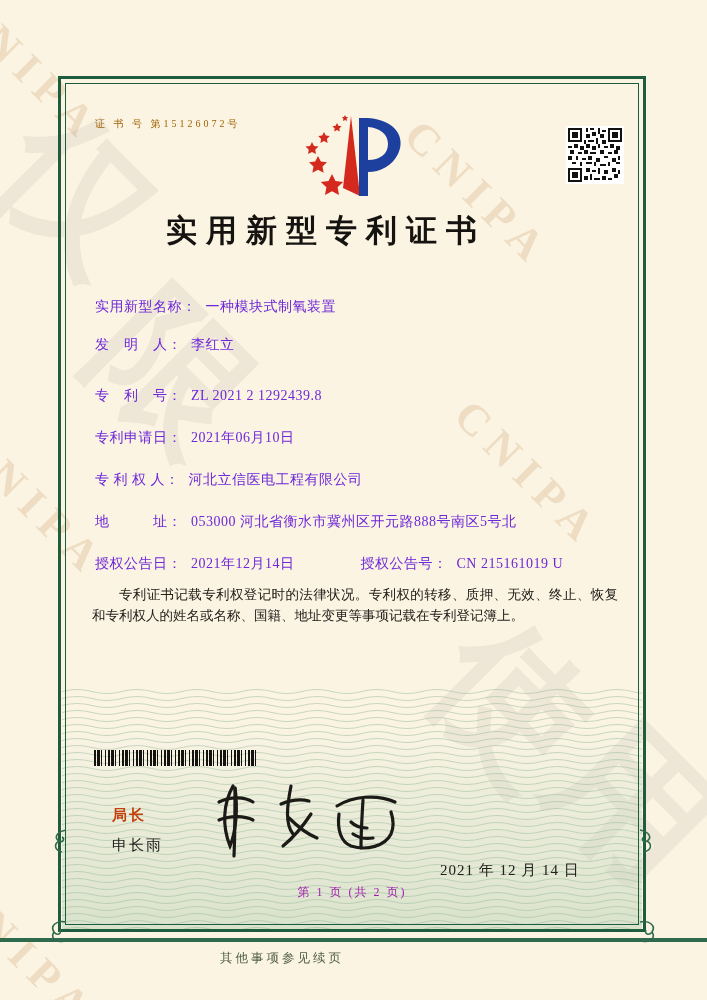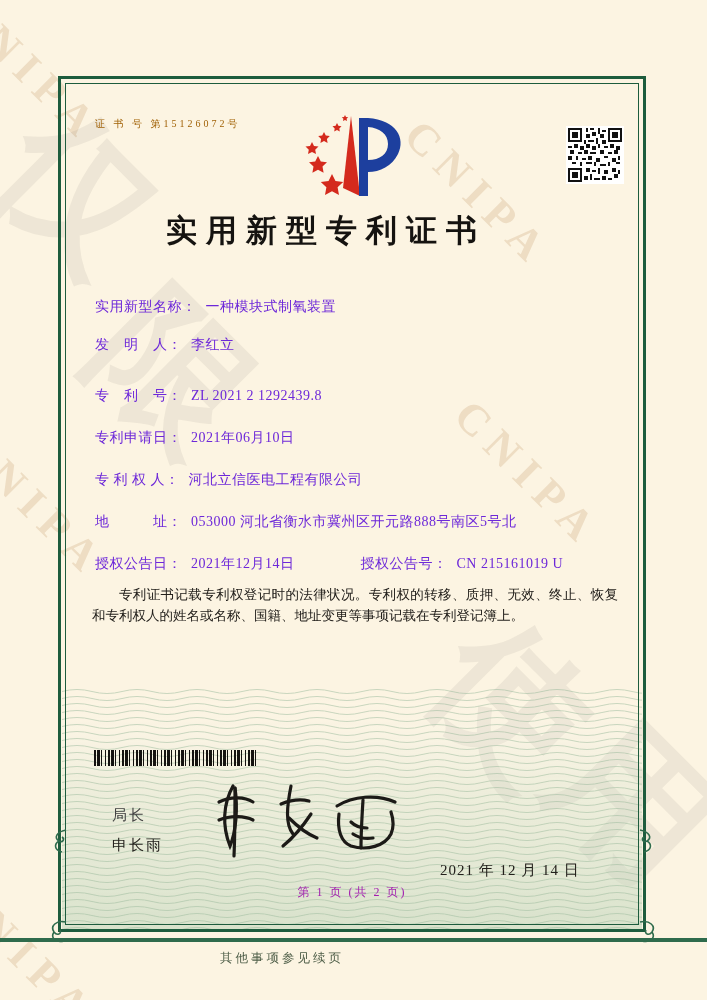--- a/index.html
+++ b/index.html
@@ -46,21 +46,21 @@
   
   #body-text{position:absolute;left:92px;top:584px;width:526px;
     font-size:13.5px;line-height:1.58;color:#23201c;text-align:justify;}
   #body-text p{margin:0 0 6px 0;text-indent:2em;}
   
   #barcode{position:absolute;left:94px;top:750px;width:164px;height:16px;
     background:repeating-linear-gradient(90deg,
       #14120f 0 2px,transparent 2px 3px,#14120f 3px 6px,transparent 6px 7px,
       #14120f 7px 8px,transparent 8px 11px,#14120f 11px 12px,transparent 12px 14px);}
   #director-title{position:absolute;left:112px;top:806px;font-size:15px;
-    letter-spacing:2px;color:#404040;}
+    letter-spacing:2px;color:#c2410c;font-weight:bold;}
   #director-name{position:absolute;left:112px;top:836px;font-size:15px;
     letter-spacing:2px;color:#23201c;}
   #signature{position:absolute;left:195px;top:772px;width:215px;height:92px;}
   #issue-date{position:absolute;left:440px;top:861px;font-size:15px;
     letter-spacing:1px;color:#23201c;}
   #page-no{position:absolute;left:58px;top:884px;width:588px;text-align:center;
     font-size:12px;letter-spacing:2px;color:#a21caf;}
   #bottom-rule{position:absolute;left:0;top:938px;width:707px;height:4px;
     background:#2e6b4c;}
   #footer-note{position:absolute;left:0;top:950px;width:564px;text-align:center;

